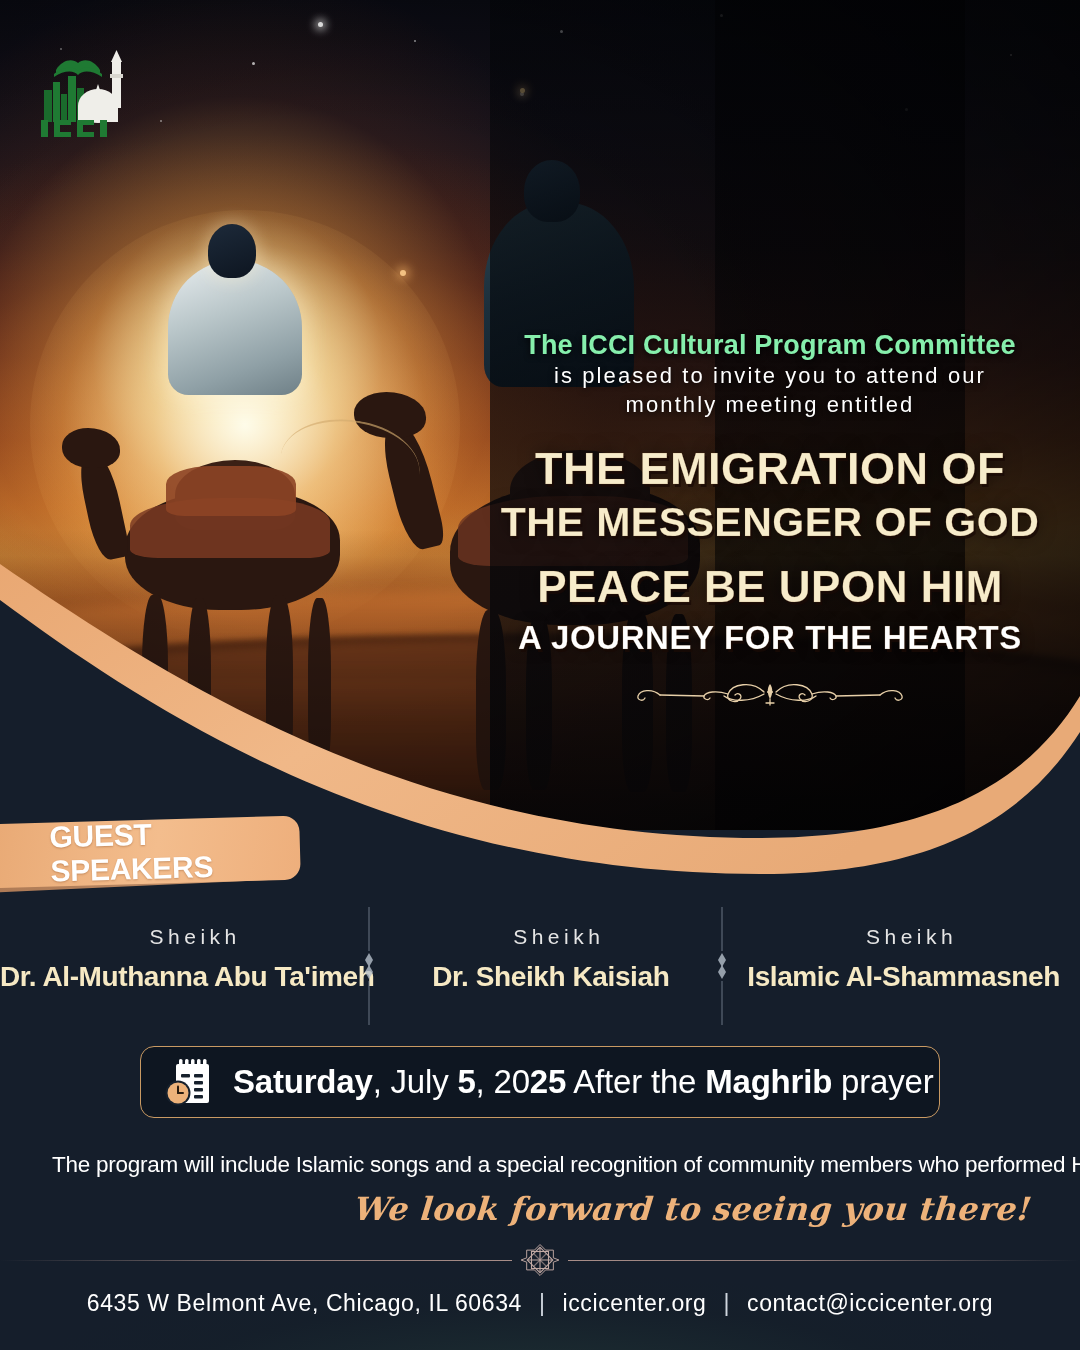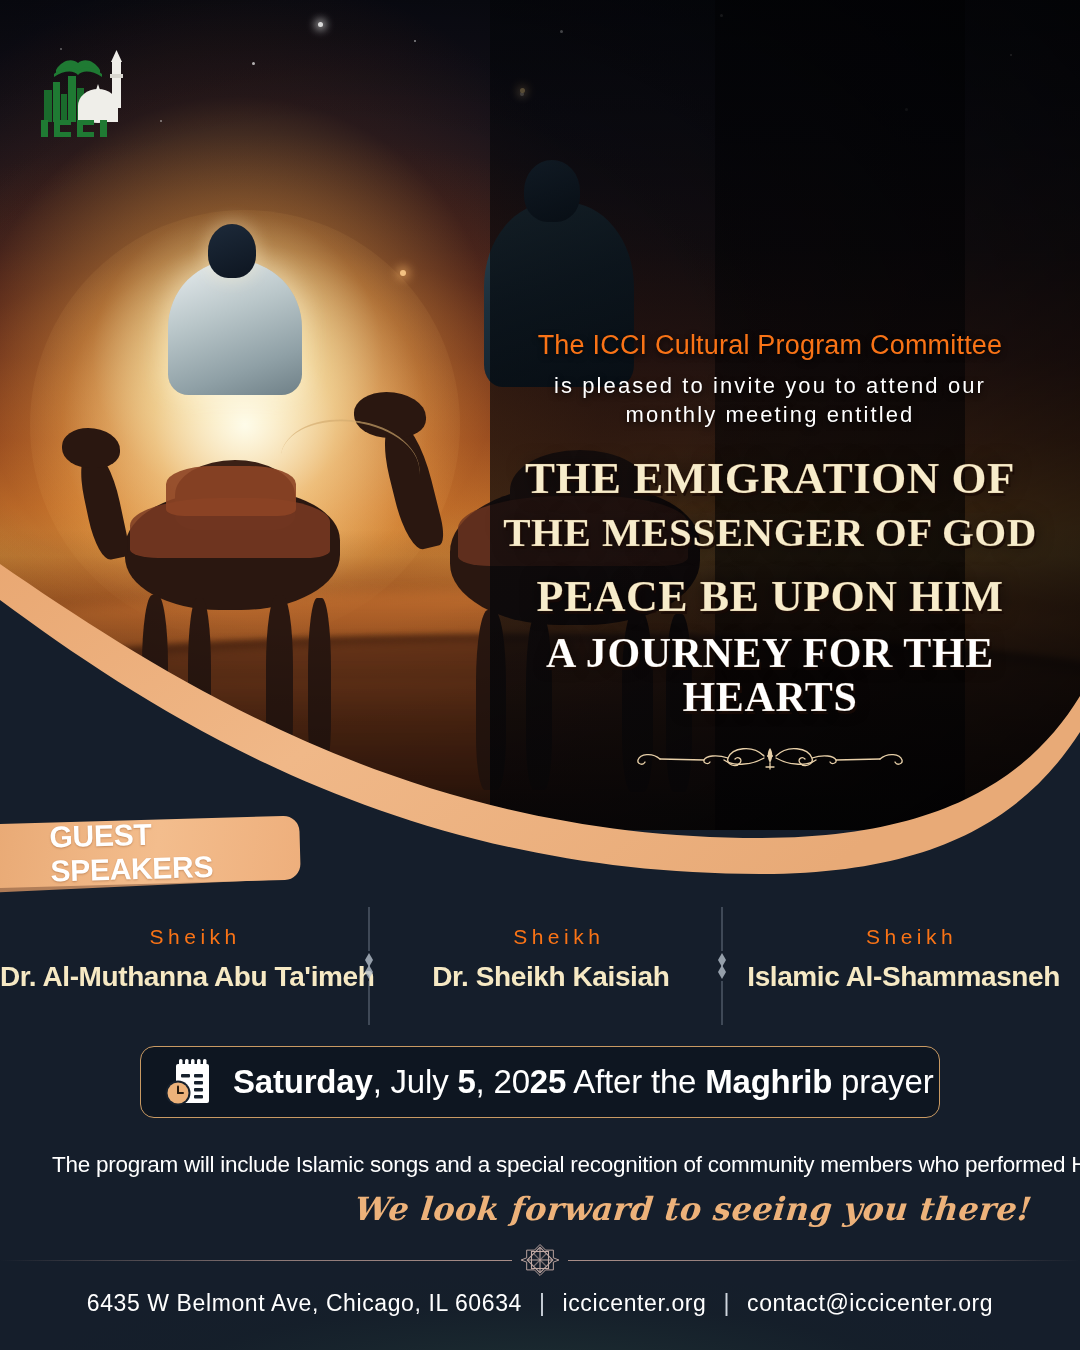--- a/index.html
+++ b/index.html
@@ -56,37 +56,36 @@
   .p2{left:715px;width:250px;background:linear-gradient(180deg,rgba(2,3,6,0.80),rgba(2,3,6,0.90));}
   .p3{left:965px;width:115px;background:linear-gradient(180deg,rgba(4,6,10,0.55),rgba(4,6,10,0.72));}
   .vignette{
     position:absolute;inset:0;
     background:radial-gradient(ellipse 85% 75% at 30% 45%, rgba(0,0,0,0) 40%, rgba(0,0,0,0.55) 100%);
   }
 
   
   .textblock{position:absolute;left:500px;top:330px;width:540px;text-align:center;}
   .kicker{
-    font-size:27px;font-weight:normal;color:#f97316;letter-spacing:0.2px;
+    font-size:27px;font-weight:bold;color:#86efac;letter-spacing:0.2px;
     text-shadow:0 2px 6px rgba(0,0,0,0.85);
   }
   .sub{
-    margin-top:10px;font-size:22px;color:#ffffff;line-height:1.32;letter-spacing:2.1px;
+    font-size:22px;color:#ffffff;line-height:1.32;letter-spacing:2.1px;
     text-shadow:0 2px 6px rgba(0,0,0,0.85);
   }
   .bigline{
     font-weight:bold;color:#f7eccb;letter-spacing:0.5px;line-height:1.06;
     text-shadow:2px 3px 0 rgba(25,10,5,0.75), 0 0 18px rgba(0,0,0,0.6);
-    font-family:Liberation Serif, serif;
     -webkit-text-stroke:0.4px rgba(120,80,40,0.35);
   }
   .t1{font-size:45px;margin-top:26px;}
   .t2{font-size:41px;margin-top:8px;}
   .t3{font-size:44px;margin-top:20px;}
-  .t4{font-size:42px;margin-top:10px;color:#ffffff;letter-spacing:0.6px;
+  .t4{font-size:33px;margin-top:10px;color:#ffffff;letter-spacing:0.6px;
       text-shadow:2px 3px 0 rgba(25,10,5,0.8), 0 0 14px rgba(0,0,0,0.6);}
   .flourish{margin:16px auto 0;width:300px;height:40px;}
 
   
   .swoosh{position:absolute;left:0;top:520px;width:1080px;height:380px;overflow:hidden;pointer-events:none;}
 
   
   .gs-tag{
     position:absolute;left:-20px;top:820px;width:320px;height:64px;
     background:linear-gradient(100deg,#e8a873 0%,#f3bd8d 55%,#eeaf7c 100%);
@@ -99,21 +98,21 @@
     transform:rotate(-2.6deg);opacity:0.85;
   }
   .gs-label{
     margin-left:70px;font-size:30px;font-weight:bold;color:#fff;letter-spacing:-0.3px;
     text-shadow:0 1px 2px rgba(120,60,20,0.35);
   }
 
   
   .speakers{position:absolute;left:0;top:925px;width:1080px;display:flex;}
   .sp{flex:1;text-align:center;position:relative;}
-  .sp-role{font-size:21px;color:#f97316;letter-spacing:4.5px;margin-bottom:12px;margin-left:16px;}
+  .sp-role{font-size:21px;color:#e5e5e5;letter-spacing:4.5px;margin-bottom:12px;margin-left:16px;}
   .sp-name{font-size:28px;font-weight:bold;color:#f6e9c4;letter-spacing:-0.4px;white-space:nowrap;}
   .sp-div{position:absolute;right:-2px;top:-18px;height:118px;width:14px;}
 
   
   .datebar{
     position:absolute;left:140px;top:1046px;width:800px;height:72px;
     border:1.6px solid #c99a63;border-radius:14px;
     background:rgba(10,16,25,0.55);
     display:flex;align-items:center;padding-left:22px;
   }

